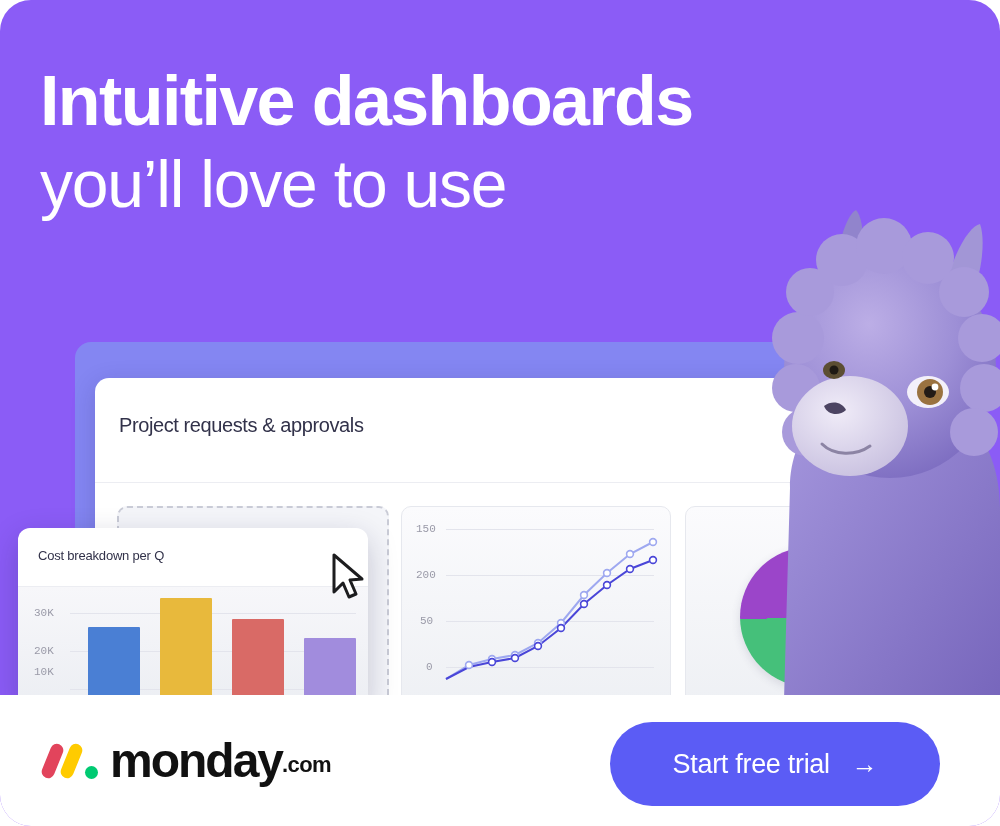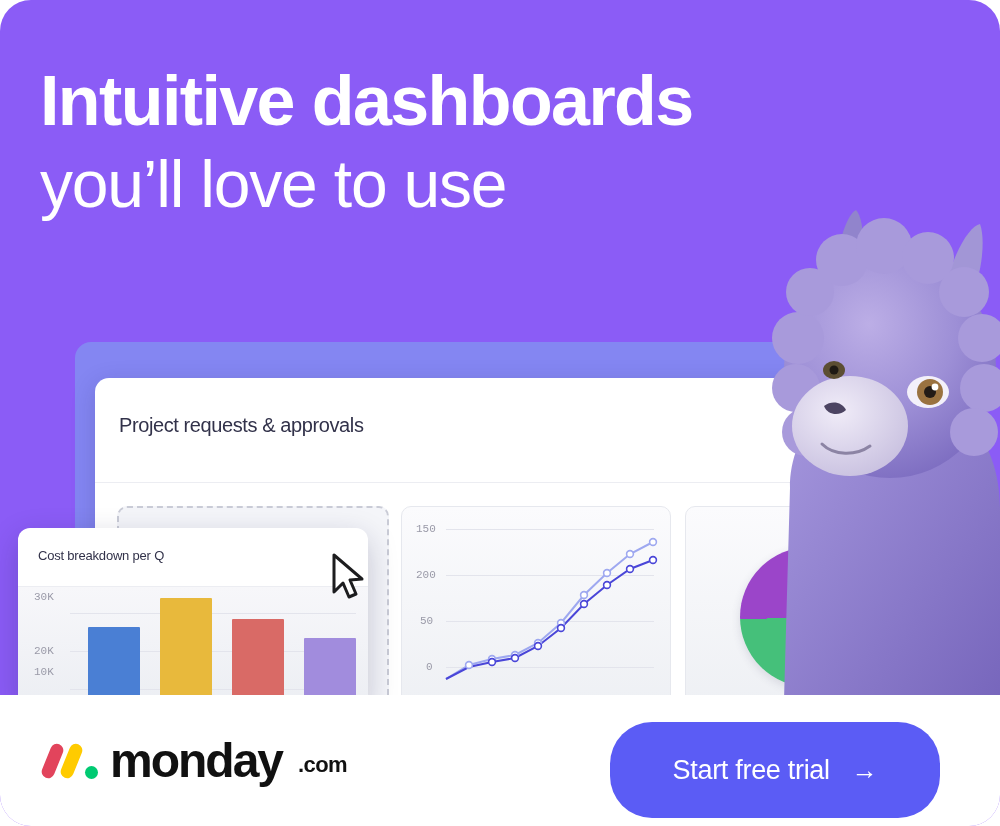--- a/index.html
+++ b/index.html
@@ -117,24 +117,24 @@
     position:absolute;left:0;top:695px;width:1000px;height:131px;
     background:#ffffff;z-index:50;
   }
   #logo{position:absolute;left:44px;top:738px;display:flex;align-items:center;z-index:52;}
   #logo-mark{position:relative;width:60px;height:40px;margin-right:6px;}
   .slash{position:absolute;bottom:2px;width:13px;height:36px;border-radius:7px;transform:rotate(22deg);}
   #slash-red{left:2px;background:#E2445C;}
   #slash-yellow{left:21px;background:#FFCB00;}
   #dot-green{position:absolute;left:41px;bottom:2px;width:13px;height:13px;border-radius:50%;background:#00CA72;}
   #logo-word{font-size:48px;font-weight:700;color:#111111;letter-spacing:-2px;line-height:46px;}
-  #logo-tld{font-size:22px;font-weight:700;color:#111111;letter-spacing:-.6px;align-self:flex-end;margin-bottom:6px;margin-left:16px;}
+  #logo-tld{font-size:22px;font-weight:700;color:#111111;letter-spacing:-.6px;align-self:flex-end;margin-bottom:6px;}
 
   #cta{
-    position:absolute;left:610px;top:722px;width:330px;height:96px;
+    position:absolute;left:610px;top:722px;width:330px;height:84px;
     background:#5B5CF5;border:none;border-radius:42px;
     color:#ffffff;font-family:"Liberation Sans", sans-serif;
     font-size:27px;font-weight:400;letter-spacing:-.3px;
     display:flex;align-items:center;justify-content:center;gap:22px;
     cursor:pointer;z-index:52;
   }
   #cta-arrow{font-size:26px;line-height:26px;}
 </style>
 </head>
 <body>
@@ -192,21 +192,21 @@
 
     <div class="widget" id="widget-pie">
       <div id="pie"></div>
     </div>
   </div>
 
   <div id="drag-card">
     <div id="drag-title">Cost breakdown per Q</div>
     <div id="drag-divider"></div>
     <div id="drag-plot">
-      <div class="axis-lbl" style="left:16px;top:4px;">30K</div>
+      <div class="axis-lbl" style="left:16px;top:20px;">30K</div>
       <div class="axis-lbl" style="left:16px;top:58px;">20K</div>
       <div class="axis-lbl" style="left:16px;top:79px;">10K</div>
       <div class="gridline" style="left:52px;top:26px;width:286px;"></div>
       <div class="gridline" style="left:52px;top:64px;width:286px;"></div>
       <div class="gridline" style="left:52px;top:102px;width:286px;"></div>
       <div class="bar" style="left:70px;width:52px;height:79px;background:#4A7FD4;"></div>
       <div class="bar" style="left:142px;width:52px;height:108px;background:#E8B93C;"></div>
       <div class="bar" style="left:214px;width:52px;height:87px;background:#D96A66;"></div>
       <div class="bar" style="left:286px;width:52px;height:68px;background:#A18CDD;"></div>
     </div>

